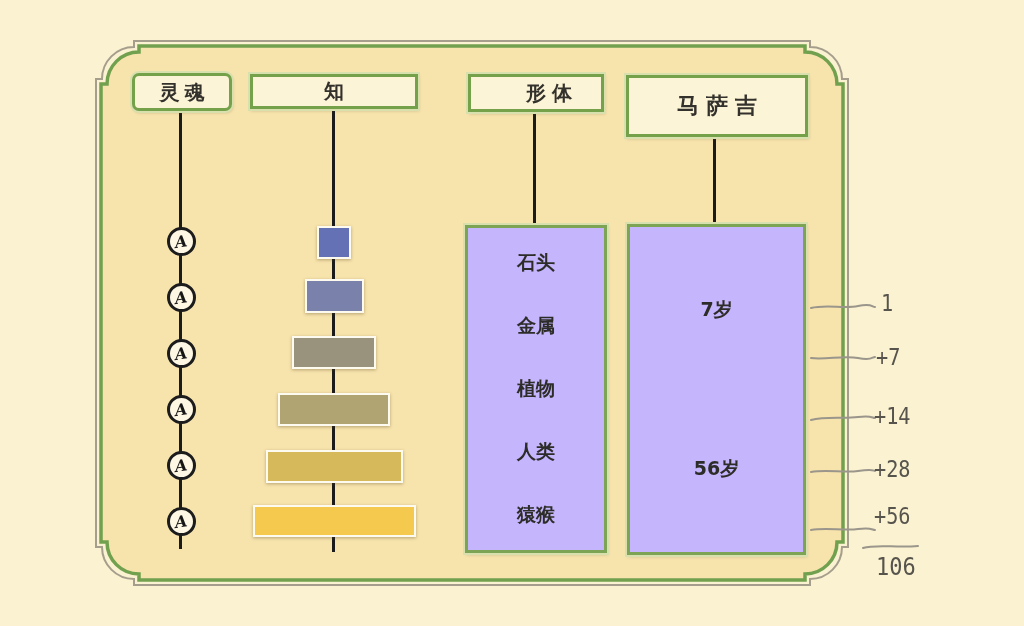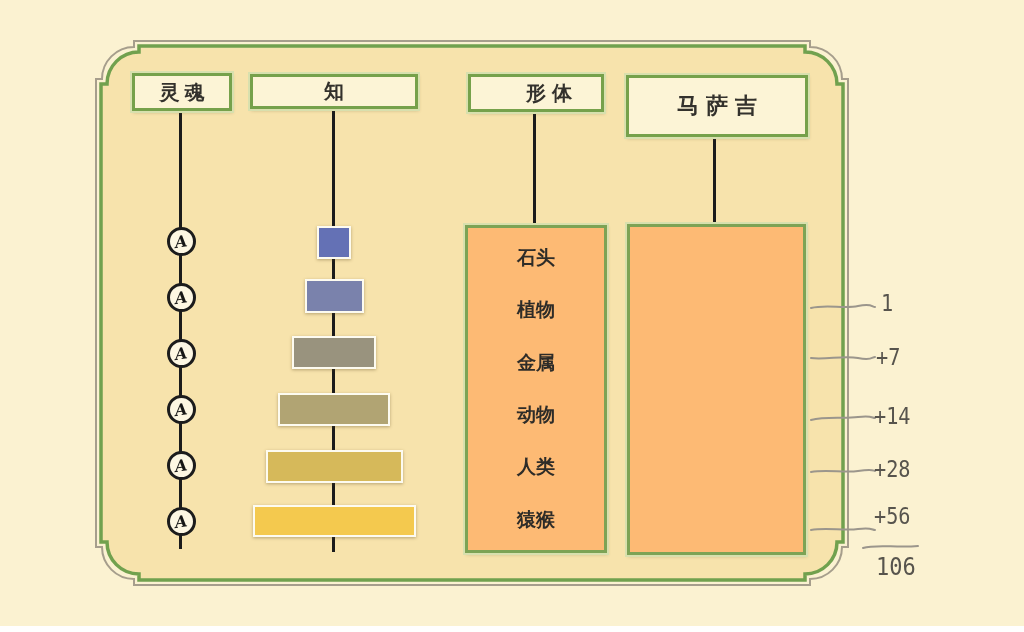--- a/index.html
+++ b/index.html
@@ -12,26 +12,26 @@
   .axis{position:absolute;width:3px;background:#1b1b1b;z-index:1;}
   .axis.soul{left:179px;top:111px;height:438px;}
   .axis.knowledge{left:332px;top:109px;height:443px;}
   .axis.form{left:533px;top:112px;height:114px;}
   .axis.masaji{left:713px;top:137px;height:88px;}
 
   .hdr{position:absolute;z-index:3;display:flex;align-items:center;justify-content:center;
        background:#fcf4d6;border:3px solid #76a14b;box-sizing:border-box;
        box-shadow:0 0 0 2px #d8e0ae,1px 2px 3px rgba(110,90,50,.28);
        font-size:20px;font-weight:600;color:#33312c;}
-  .hdr.soul{left:132px;top:73px;width:100px;height:38px;letter-spacing:5px;text-indent:5px;}
+  .hdr.soul{left:132px;top:73px;width:100px;height:38px;letter-spacing:5px;text-indent:5px;border-radius:7px;}
   .hdr.knowledge{left:250px;top:74px;width:168px;height:35px;}
   .hdr.form{left:468px;top:74px;width:136px;height:38px;letter-spacing:6px;text-indent:6px;padding-left:26px;}
   .hdr.masaji{left:626px;top:75px;width:182px;height:62px;font-size:22px;letter-spacing:7px;text-indent:7px;}
 
-  .panel{position:absolute;z-index:2;background:#fdba74;border:3px solid #7da355;box-sizing:border-box;
+  .panel{position:absolute;z-index:2;background:#c4b5fd;border:3px solid #7da355;box-sizing:border-box;
          box-shadow:0 0 0 2px #d8e0ae,1px 2px 3px rgba(110,90,50,.25);
          display:flex;flex-direction:column;padding:4px 0;}
   .panel.form{left:465px;top:225px;width:142px;height:328px;}
   .panel.masaji{left:627px;top:224px;width:179px;height:331px;}
   .panel .row{flex:1;display:flex;align-items:center;justify-content:center;
               font-size:19px;font-weight:600;color:#2e2c28;}
 
   .node{position:absolute;z-index:2;width:23px;height:23px;border:3px solid #1c1c1c;border-radius:50%;
         background:#fdf7e3;display:flex;align-items:center;justify-content:center;}
   .node span{font-family:"DejaVu Serif",serif;font-style:italic;font-weight:bold;font-size:16px;
@@ -107,28 +107,29 @@
 
   <div class="bar b1" style="background:#6471b5"></div>
   <div class="bar b2" style="background:#7a82ac"></div>
   <div class="bar b3" style="background:#99937e"></div>
   <div class="bar b4" style="background:#b1a473"></div>
   <div class="bar b5" style="background:#d6b95a"></div>
   <div class="bar b6" style="background:#f4c94e"></div>
 
   <div class="panel form">
     <div class="row">石头</div>
+    <div class="row">金属</div>
     <div class="row">植物</div>
-    <div class="row">金属</div>
-    <div class="row">动物</div>
     <div class="row">人类</div>
     <div class="row">猿猴</div>
   </div>
 
   <div class="panel masaji">
+    <div class="row">7岁</div>
+    <div class="row">56岁</div>
   </div>
 
   <svg class="tick t1" width="66" height="12">
     <path d="M1,7 C16,3 34,8 48,5 S62,6 65,6" fill="none" stroke="#9b968c" stroke-width="2" stroke-linecap="round"></path>
   </svg>
   <svg class="tick t2" width="66" height="12">
     <path d="M1,6 C16,8 34,3 48,6 S62,5 65,5" fill="none" stroke="#9b968c" stroke-width="2" stroke-linecap="round"></path>
   </svg>
   <svg class="tick t3" width="66" height="12">
     <path d="M1,8 C16,4 34,7 48,5 S62,6 65,6" fill="none" stroke="#9b968c" stroke-width="2" stroke-linecap="round"></path>

